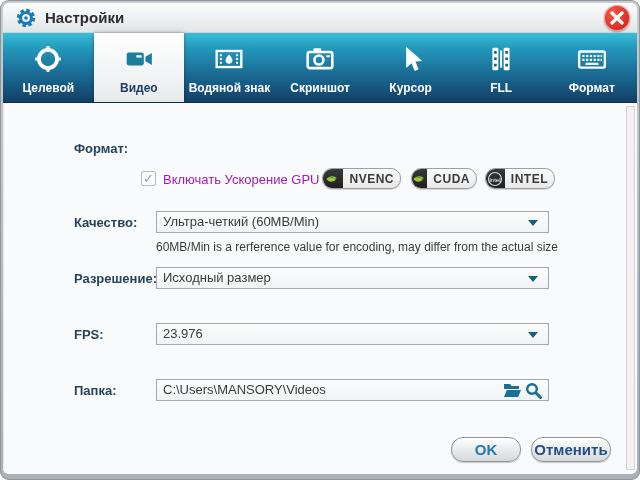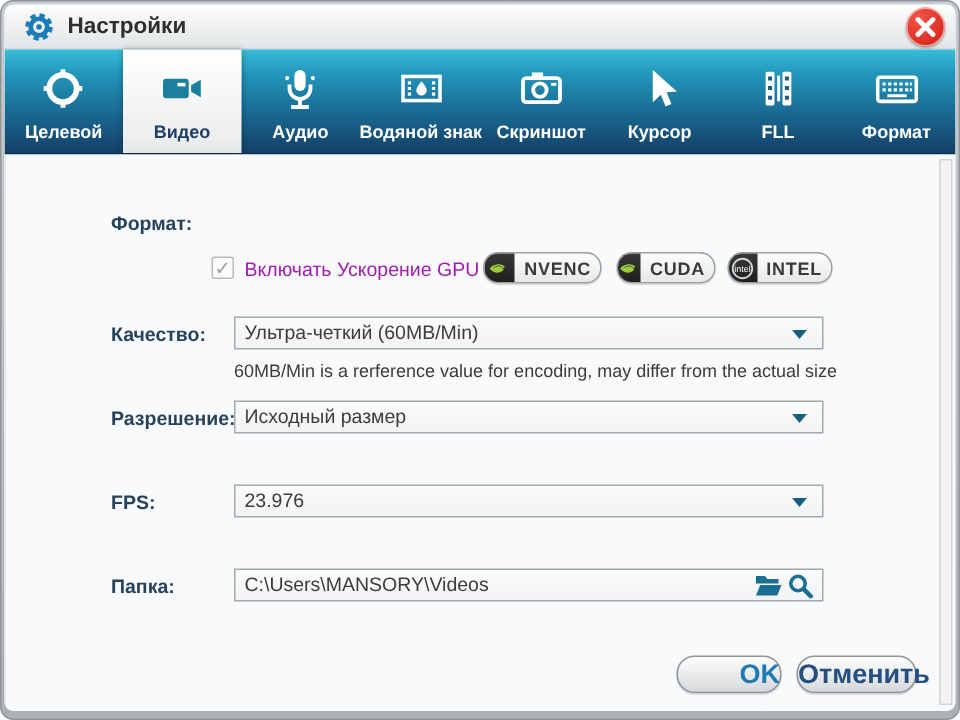--- a/index.html
+++ b/index.html
@@ -67,22 +67,22 @@
   .note { position:absolute; left:152px; font-size:12px; color:#3b3b3b; }
 
   
   .field { position:absolute; left:152px; width:393px; height:22px;
            background:linear-gradient(#fbfcfc,#f1f3f4); border:1px solid #a4a8ab;
            font-size:13px; color:#3c3c3c; line-height:20px; padding:0 30px 0 6px; }
   .field .ficon { position:absolute; top:2px; cursor:pointer; }
 
   
   .btn { position:absolute; height:25px; border:1px solid #8f9599; border-radius:12px;
-         background:linear-gradient(#fefefe,#d6d8da); font-size:18px; font-weight:bold;
-         text-align:right; line-height:23px; cursor:pointer; box-shadow:0 1px 1px rgba(0,0,0,.2); }
+         background:linear-gradient(#fefefe,#d6d8da); font-size:15px; font-weight:bold;
+         text-align:center; line-height:23px; cursor:pointer; box-shadow:0 1px 1px rgba(0,0,0,.2); }
   .btn-ok { left:447px; width:70px; color:#1d7ab5; }
   .btn-cancel { left:527px; width:80px; color:#254f80; }
 </style>
 </head>
 <body>
 
 <div class="frame">
   <div class="win">
 
     <div class="titlebar">
@@ -111,30 +111,20 @@
 
       <div class="tab active">
         <svg class="ticon" viewBox="0 0 28 28">
           <rect x="2.5" y="8" width="16" height="12" rx="2" class="fill"></rect>
           <path d="M20 12l6-3.5v11L20 16z" class="fill"></path>
           <rect x="11.5" y="10.5" width="5" height="2.2" class="cut"></rect>
         </svg>
         <span class="tlabel">Видео</span>
       </div>
 
-      <div class="tab">
-        <svg class="ticon" viewBox="0 0 28 28">
-          <rect x="10.5" y="2.5" width="7" height="13" rx="3.5" class="fill"></rect>
-          <path d="M7.5 11.5v2.5a6.5 6.5 0 0 0 13 0v-2.5" fill="none" class="stroke" stroke-width="2.4"></path>
-          <path d="M14 21v4M8.5 25.5h11" class="stroke" fill="none" stroke-width="2.4"></path>
-          <circle cx="6" cy="7.5" r="1.3" class="fill"></circle>
-            <circle cx="22" cy="7.5" r="1.3" class="fill"></circle>
-        </svg>
-        <span class="tlabel">Аудио</span>
-      </div>
 
       <div class="tab">
         <svg class="ticon" viewBox="0 0 28 28">
           <rect x="2.5" y="6.5" width="23" height="15" fill="none" class="stroke" stroke-width="2.2"></rect>
           <path d="M5.5 9.5h2v2h-2zM5.5 13h2v2h-2zM5.5 16.5h2v2h-2zM20.5 9.5h2v2h-2zM20.5 13h2v2h-2zM20.5 16.5h2v2h-2z" class="fill"></path>
           <path d="M14 9.5c-2.2 2.8-3.2 4.2-3.2 5.7a3.2 3.2 0 0 0 6.4 0c0-1.5-1-2.9-3.2-5.7z" class="fill"></path>
         </svg>
         <span class="tlabel">Водяной знак</span>
       </div>
 

